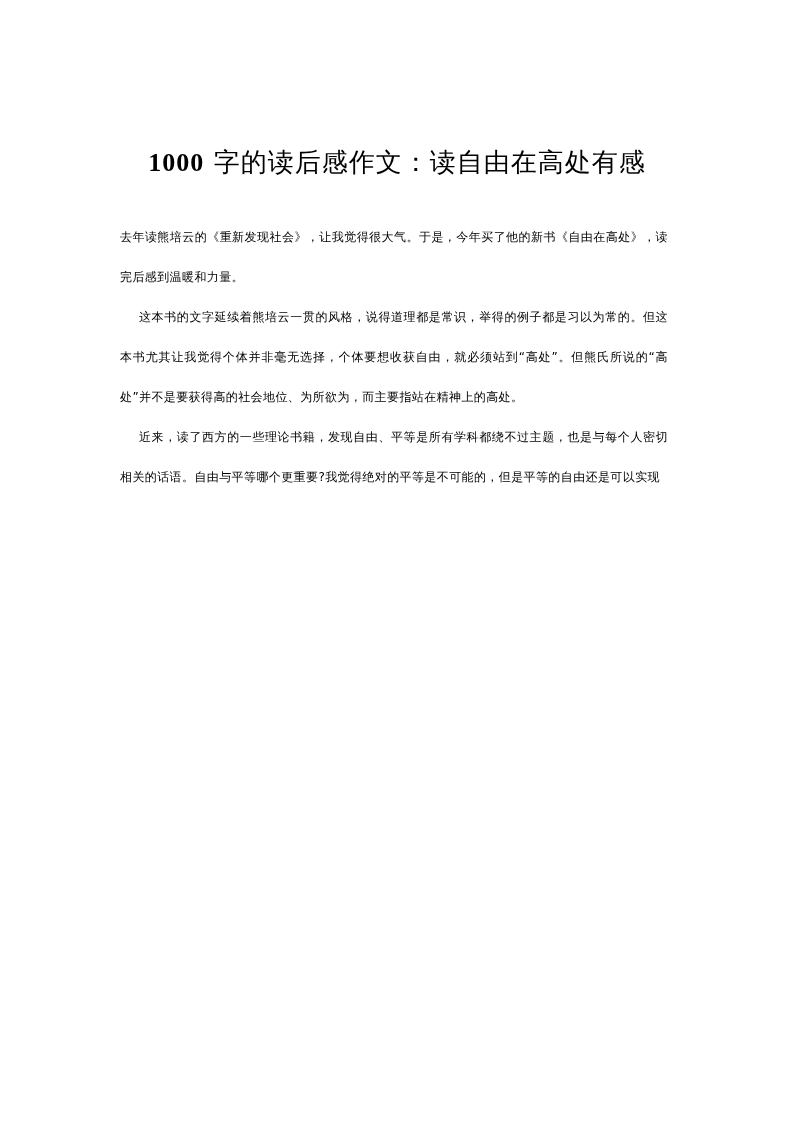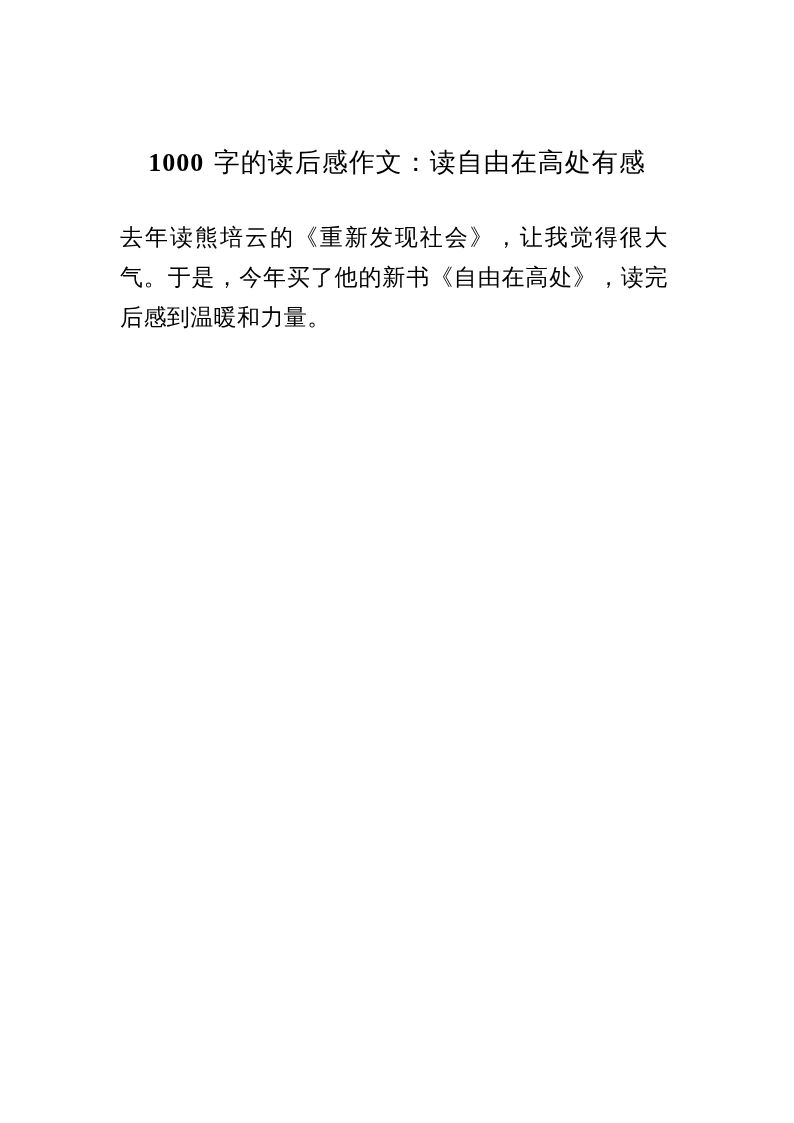--- a/index.html
+++ b/index.html
@@ -3,24 +3,26 @@
 <meta charset="utf-8">
 <style>
   html, body { margin: 0; padding: 0; background: #ffffff; }
   body { width: 794px; height: 1123px; position: relative; overflow: hidden;
          font-family: "DejaVu Sans", "Liberation Sans", sans-serif; color: #000; }
   .title { position: absolute; top: 145px; left: 0; width: 794px; text-align: center;
            font-family: "DejaVu Serif", "Liberation Serif", serif; font-size: 26px;
            font-weight: normal; margin: 0; letter-spacing: 1px; }
   .title .num { font-weight: bold; font-family: "Liberation Serif", serif; }
   .body { position: absolute; top: 217px; left: 120px; width: 548px; }
-  .para { margin: 0; font-size: 23px; line-height: 40px; text-align: justify;
+  .para { margin: 0; font-size: 12px; line-height: 40px; text-align: justify;
           text-justify: inter-character; letter-spacing: 0.4px; }
   .para.indent { text-indent: 19px; }
 </style>
 </head>
 <body>
 
 <h1 class="title"><span class="num">1000</span> <span>字的读后感作文：读自由在高处有感</span></h1>
 
 <div class="body">
   <p class="para">去年读熊培云的《重新发现社会》，让我觉得很大气。于是，今年买了他的新书《自由在高处》，读完后感到温暖和力量。</p>
+  <p class="para indent">这本书的文字延续着熊培云一贯的风格，说得道理都是常识，举得的例子都是习以为常的。但这本书尤其让我觉得个体并非毫无选择，个体要想收获自由，就必须站到“高处”。但熊氏所说的“高处”并不是要获得高的社会地位、为所欲为，而主要指站在精神上的高处。</p>
+  <p class="para indent">近来，读了西方的一些理论书籍，发现自由、平等是所有学科都绕不过主题，也是与每个人密切相关的话语。自由与平等哪个更重要?我觉得绝对的平等是不可能的，但是平等的自由还是可以实现</p>
 </div>
 
 </body></html>

